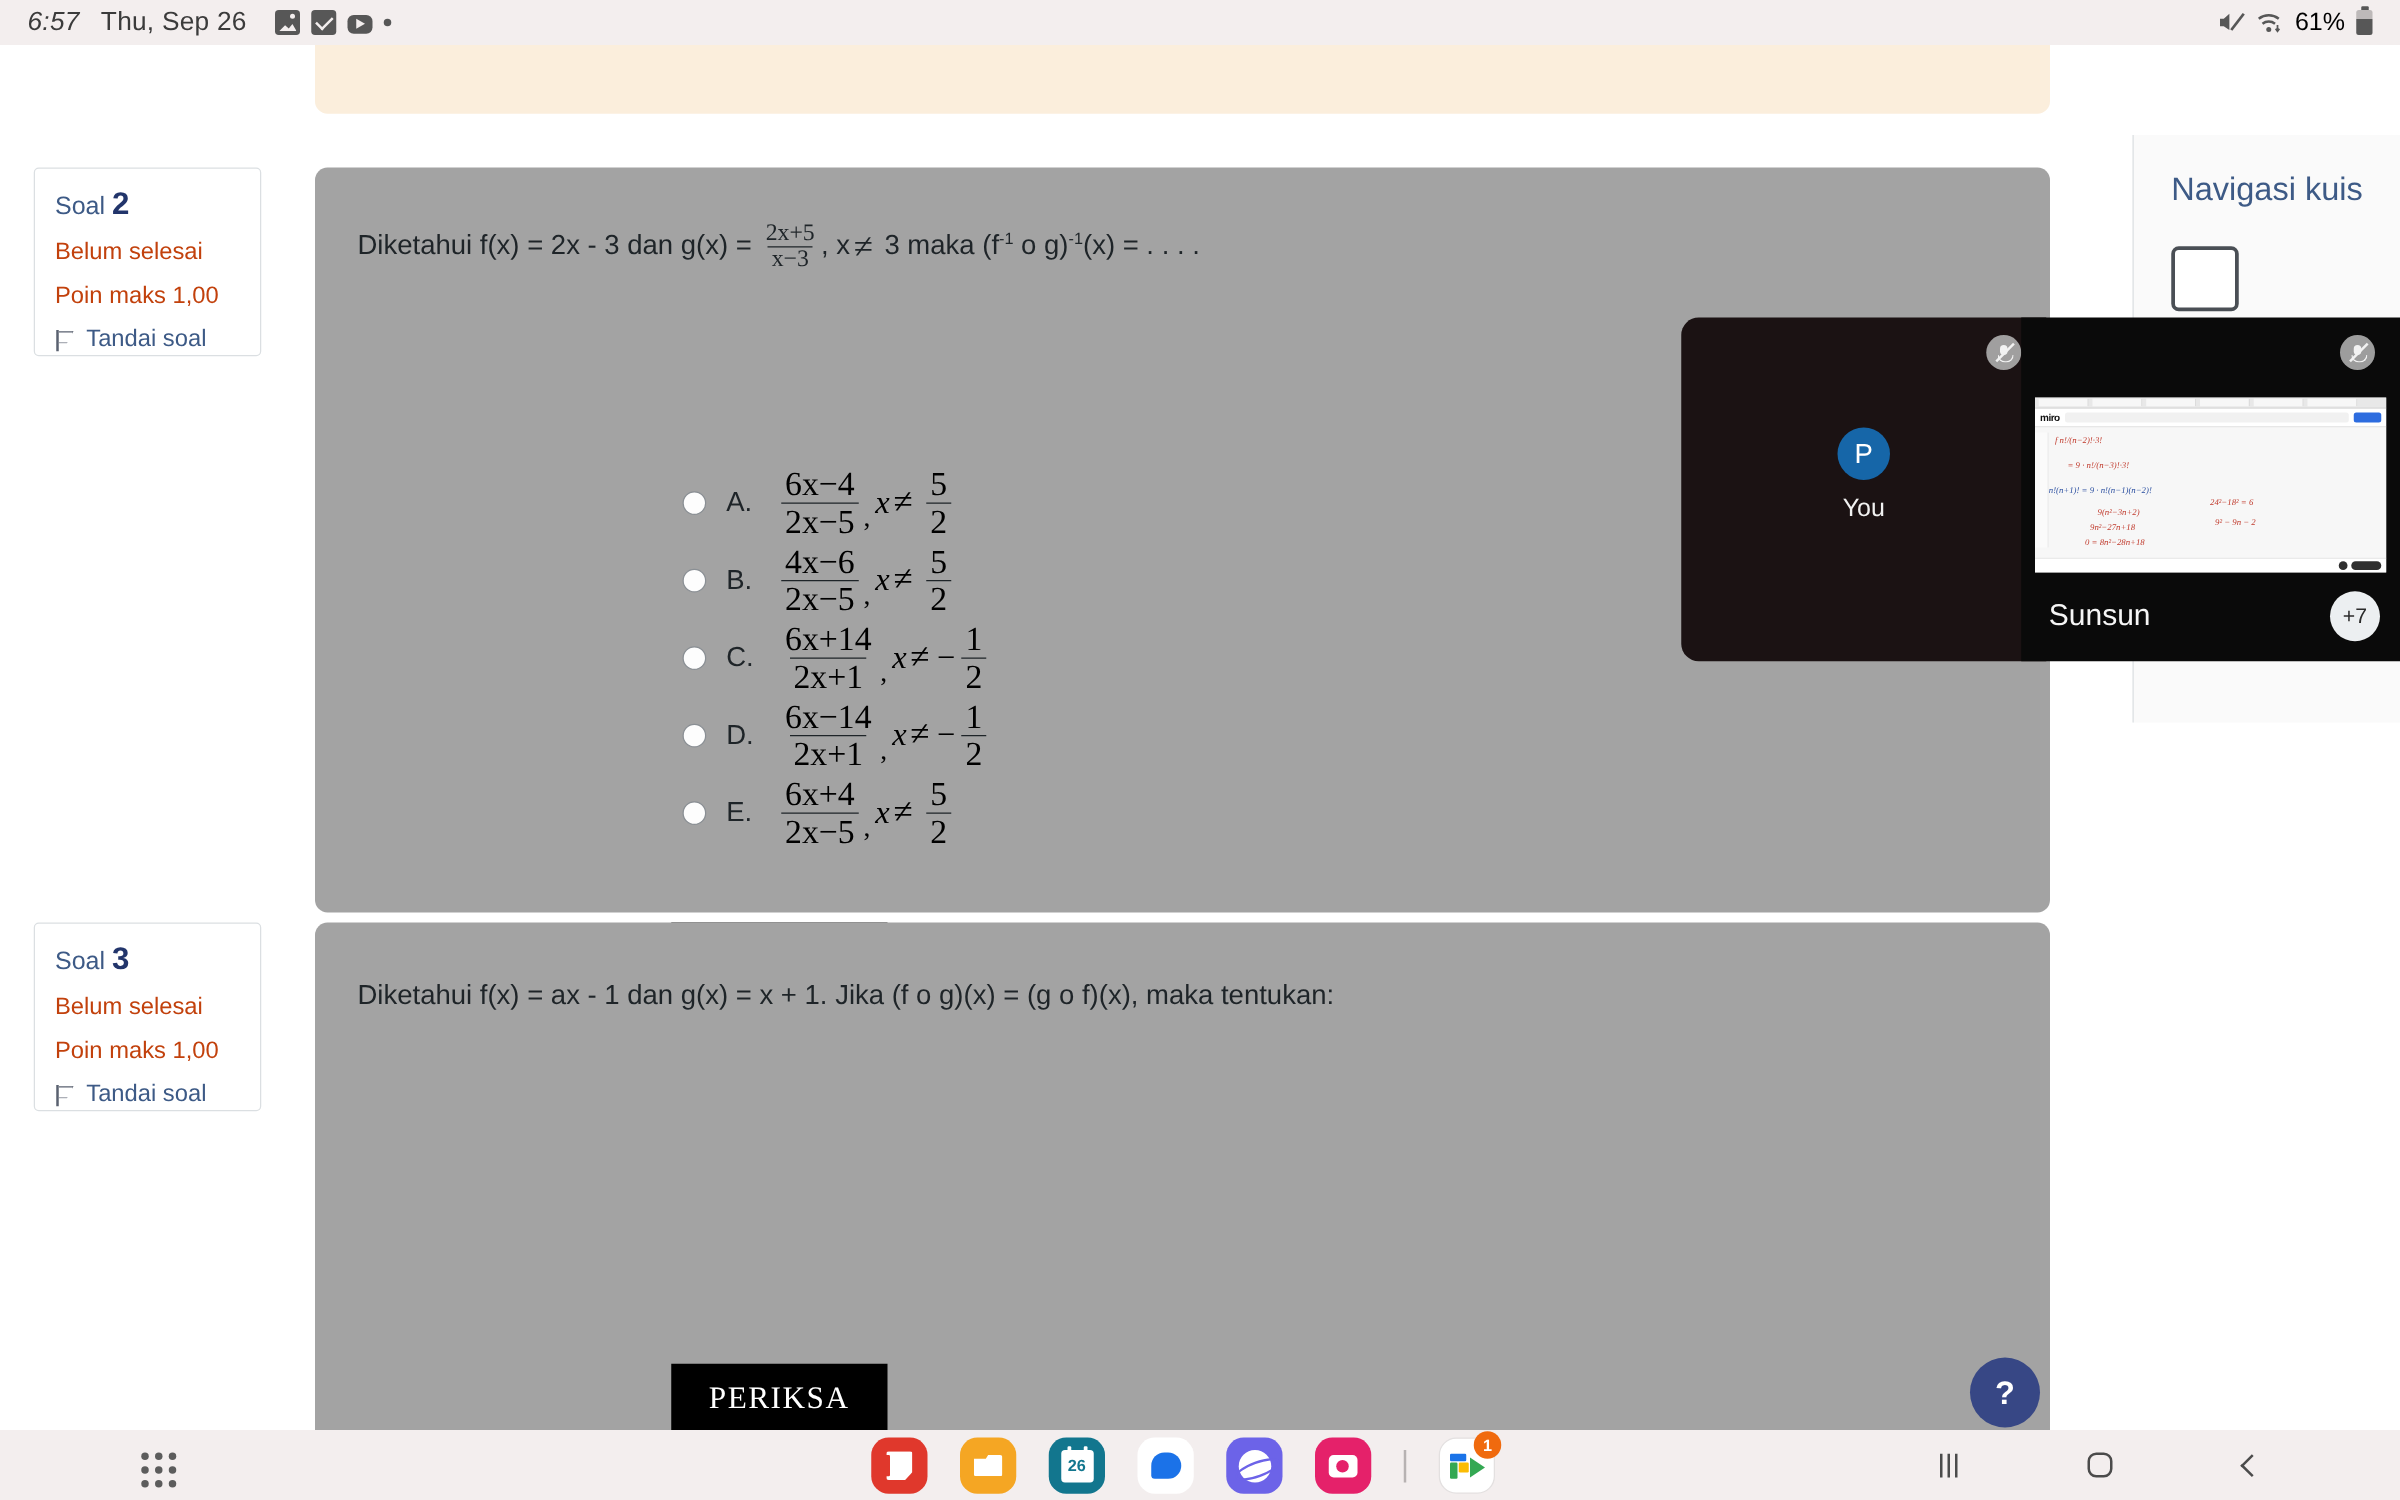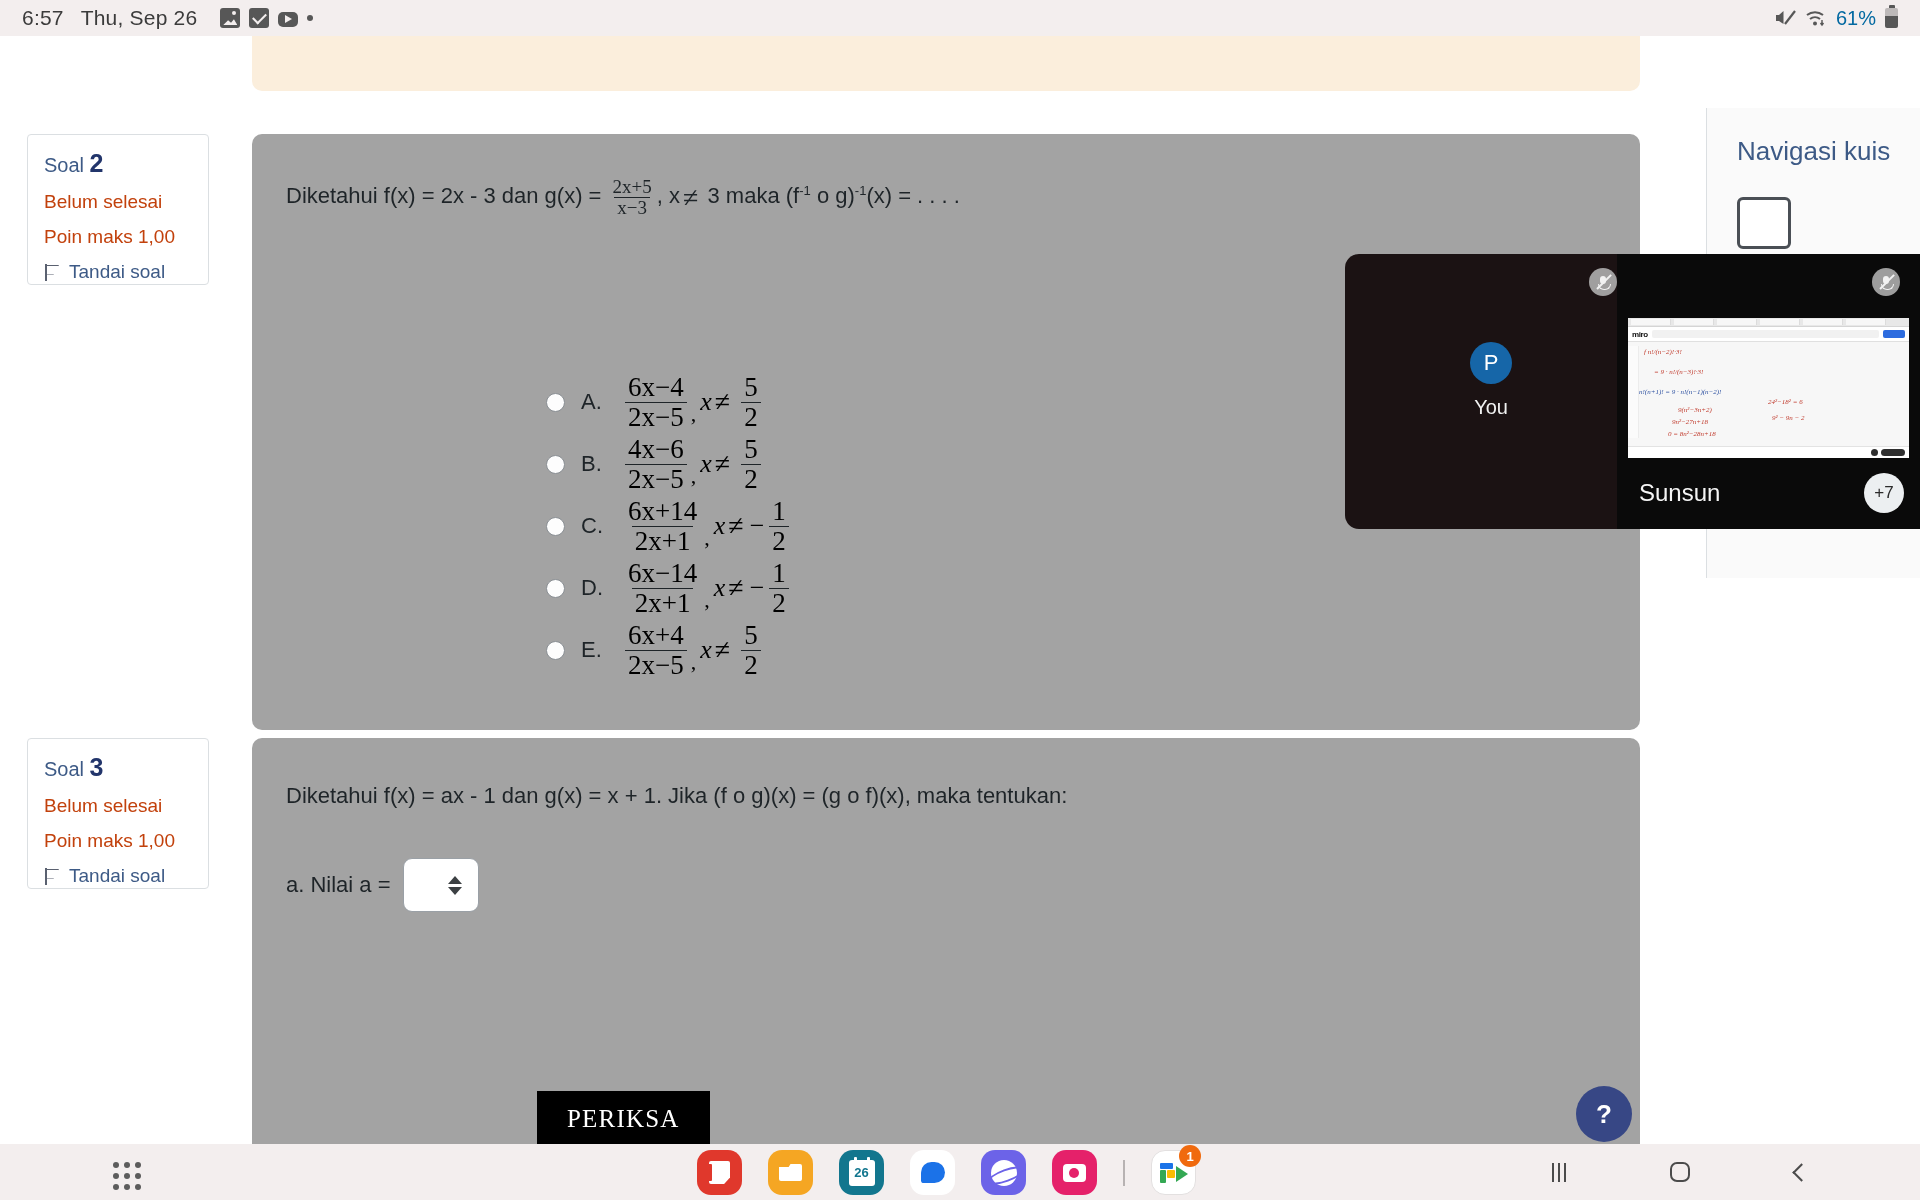--- a/index.html
+++ b/index.html
@@ -13,21 +13,21 @@
 
   
   .statusbar {
     position: absolute; top: 0; left: 0; width: 1920px; height: 36px;
     background: #f3eeee;
     display: flex; align-items: center;
     padding: 0 22px;
     z-index: 40;
   }
   .sb-left { display: flex; align-items: center; gap: 13px; }
-  .sb-time { font-size: 21px; color: #3b3b3b; letter-spacing: .2px; }
+  .sb-time { font-size: 21px; color: #3b3b3b; letter-spacing: .2px; font-style: italic; }
   .sb-date { font-size: 21px; color: #3b3b3b; letter-spacing: .2px; margin-left: 4px; }
   .sb-icons { display: flex; align-items: center; gap: 9px; margin-left: 10px; }
   .sb-ic { width: 20px; height: 20px; display: inline-block; position: relative; }
   .ic-photo { background: #575757; border-radius: 3px; }
   .ic-photo::after {
     content: ""; position: absolute; left: 3px; bottom: 3px; width: 14px; height: 8px;
     background: #f3eeee;
     clip-path: polygon(0 100%, 34% 40%, 55% 72%, 76% 28%, 100% 100%);
   }
   .ic-photo::before {
@@ -41,21 +41,21 @@
     transform: rotate(-45deg);
   }
   .ic-yt { background: #575757; border-radius: 5px; height: 15px; margin-top: 2px; }
   .ic-yt::after {
     content: ""; position: absolute; left: 7px; top: 3.5px;
     border-left: 7px solid #f3eeee;
     border-top: 4px solid transparent; border-bottom: 4px solid transparent;
   }
   .sb-dot { width: 6px; height: 6px; border-radius: 50%; background: #575757; }
   .sb-right { margin-left: auto; display: flex; align-items: center; gap: 9px; }
-  .sb-pct { font-size: 20px; color: #0369a1; }
+  .sb-pct { font-size: 20px; color: #000000; }
   .batt {
     width: 13px; height: 20px; border-radius: 2px;
     background: linear-gradient(to top, #575757 62%, #bdb9b9 62%);
     position: relative;
   }
   .batt::before { content:""; position:absolute; top:-3px; left:3.5px; width:6px; height:3px; background:#575757; border-radius:1px 1px 0 0; }
 
   
   .page { position: absolute; top: 36px; left: 0; width: 1920px; height: 1108px; background: #ffffff; overflow: hidden; }
 
@@ -419,29 +419,20 @@
       <div class="ic-line">Poin maks 1,00</div>
       <div class="ic-flagrow">
         <span class="flag-icon"></span>
         <span class="ic-flag">Tandai soal</span>
       </div>
     </div>
 
     <div class="qcard" style="left:252px; top:702px; width:1388px; height:424px;">
       <div class="qtext" style="position:absolute; left:34px; top:43px; white-space:nowrap;">Diketahui f(x) = ax - 1 dan g(x) = x + 1. Jika (f o g)(x) = (g o f)(x), maka tentukan:</div>
 
-      <div style="position:absolute; left:34px; top:120px; display:flex; align-items:center;">
-        <span class="qtext">a. Nilai a =</span>
-        <span class="selbox w1" style="margin-left:12px;">
-          <span class="spinner">
-              <i class="up"></i>
-              <i class="dn"></i>
-            </span>
-        </span>
-      </div>
 
 
       <button class="periksa" style="position:absolute; left:285px; top:353px;">PERIKSA</button>
     </div>
 
     <div class="navpanel">
       <h2>Navigasi kuis</h2>
       <div class="navgrid">
         <div class="navbox"></div>
         <div class="navbox"></div>

